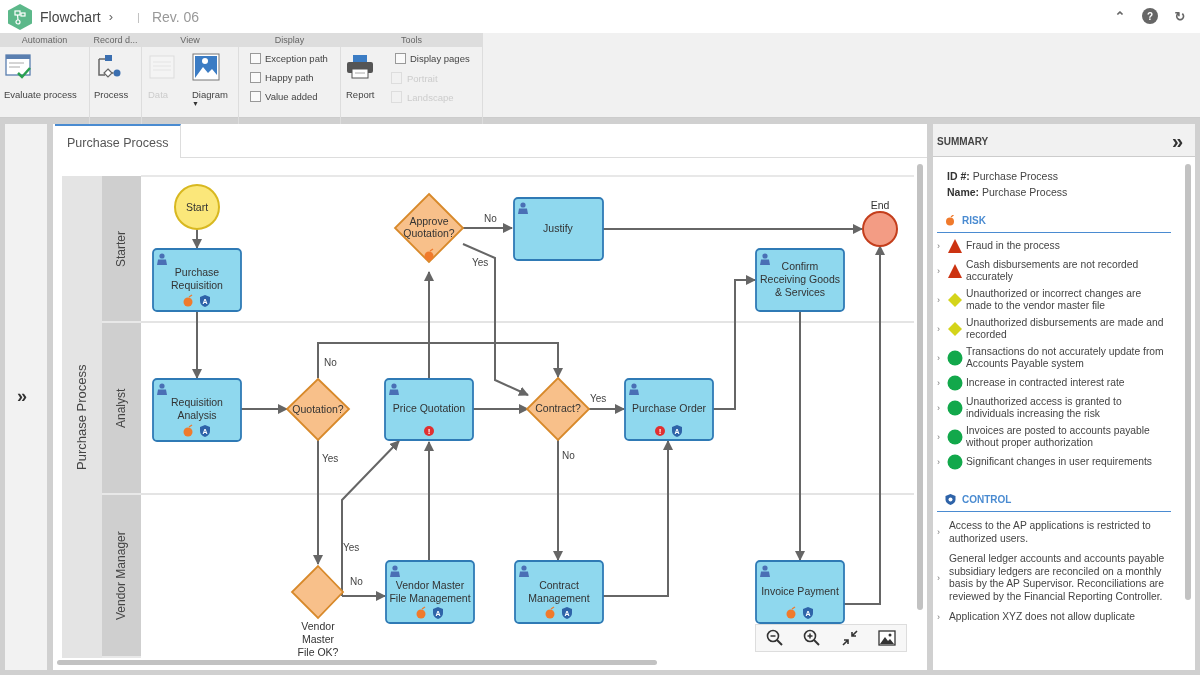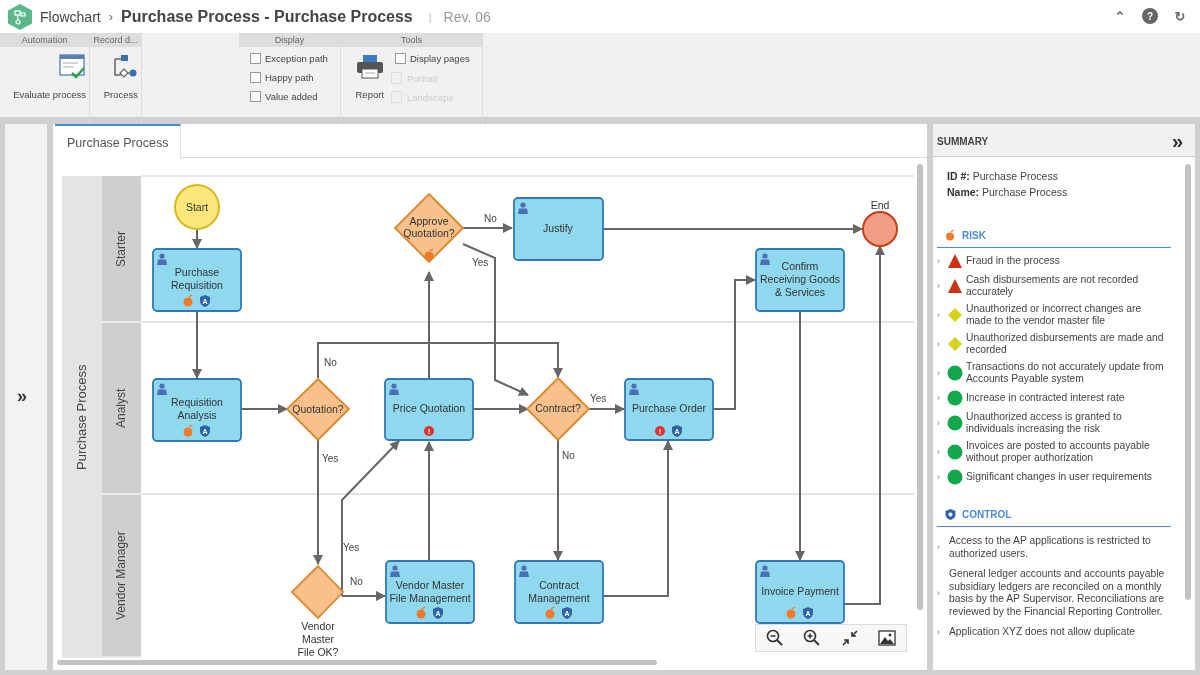--- a/index.html
+++ b/index.html
@@ -10,21 +10,21 @@
 .chev{font-size:13px;color:#666;margin:0 8px}
 .title{font-size:16px;font-weight:bold;color:#444}
 .sep{color:#bbb;margin:0 12px 0 16px;font-size:11px}
 .rev{font-size:14px;color:#999}
 .top-icons{position:absolute;right:12px;top:8px;display:flex;gap:14px}
 .top-icons span{width:16px;height:16px;display:flex;align-items:center;justify-content:center;color:#666;font-size:13px;font-weight:bold}
 .help{background:#666;color:#fff!important;border-radius:50%;font-size:10px!important}
 .ribbon{position:absolute;left:0;top:33px;width:1200px;height:85px;background:#f1f1f1;border-bottom:1px solid #ccc}
 .group{position:absolute;top:0;height:102px;border-right:1px solid #ddd}
 .ghead{height:14px;background:#ddd;font-size:9px;color:#666;text-align:center;line-height:14px}
-.rbtn{position:absolute;top:20px;text-align:right;font-size:9.5px;color:#444}
+.rbtn{position:absolute;top:20px;text-align:left;font-size:9.5px;color:#444}
 .rbtn .ic{width:28px;height:28px;margin:0 auto 6px}
 .dis{color:#ccc}
 .chk{position:absolute;font-size:9.5px;color:#444;display:flex;align-items:center}
 .chk .box{width:11px;height:11px;border:1px solid #999;background:#fafafa;margin-right:4px}
 .leftrail{position:absolute;left:5px;top:124px;width:42px;height:546px;background:#f2f2f2}
 .leftrail span{position:absolute;left:12px;top:262px;font-size:18px;color:#333;font-weight:bold}
 .canvas{position:absolute;left:53px;top:124px;width:874px;height:546px;background:#fff}
 .tab{position:absolute;left:2px;top:0;width:126px;height:34px;border-top:2px solid #4a8bd1;border-right:1px solid #ddd;font-size:12.5px;color:#555;padding:10px 0 0 12px;background:#fff}
 .tabline{position:absolute;left:128px;top:33px;width:746px;height:1px;background:#ddd}
 .pool{position:absolute;left:9px;top:52px;width:40px;height:482px;background:#e4e4e4}
@@ -35,21 +35,21 @@
 .hscroll{position:absolute;left:4px;top:536px;width:600px;height:5px;background:#c2c2c2;border-radius:3px}
 .zoombar{position:absolute;left:702px;top:500px;width:152px;height:28px;background:#f7f7f7;border:1px solid #ddd;display:flex;justify-content:space-around;align-items:center}
 .zoombar span{width:20px;height:20px;display:flex;align-items:center;justify-content:center}
 svg.flow{position:absolute;left:0;top:0}
 .summary{position:absolute;left:933px;top:124px;width:262px;height:546px;background:#fff}
 .shead{height:33px;background:#f1f1f1;border-bottom:1px solid #ccc;font-size:10px;font-weight:bold;color:#444;padding:12px 0 0 4px;position:relative}
 .shead .dbl{position:absolute;right:12px;top:6px;font-size:20px;color:#333}
 .sbody{position:absolute;left:0;top:34px;width:252px;height:512px;overflow:hidden;padding:10px 0 0 12px}
 .kv{font-size:10.5px;color:#444;line-height:16px;margin-left:2px}
 .kv b{color:#333}
-.sec{font-size:10px;font-weight:bold;color:#4a8bd1;margin-top:24px;padding:6px 0 6px 0;border-bottom:1px solid #4a8bd1;width:234px;display:flex;align-items:center;margin-left:-8px;padding-left:8px}
+.sec{font-size:10px;font-weight:bold;color:#4a8bd1;margin-top:9px;padding:6px 0 6px 0;border-bottom:1px solid #4a8bd1;width:234px;display:flex;align-items:center;margin-left:-8px;padding-left:8px}
 .sec .sic{width:11px;height:11px;margin-right:6px}
 .ritem{display:flex;align-items:center;font-size:10.3px;color:#444;line-height:12px;margin:5px 0 0 -8px}
 .ritem .ar{width:10px;font-size:9px;color:#777}
 .ritem .mk{width:16px;height:16px;margin-right:3px;flex-shrink:0}
 .ritem .tx{width:200px}
 .citem{display:flex;align-items:center;font-size:10.3px;color:#444;line-height:12.5px;margin:8px 0 0 -8px}
 .citem .ar{width:12px;font-size:9px;color:#777}
 .citem .tx{width:222px}
 .sscroll{position:absolute;left:252px;top:40px;width:6px;height:436px;background:#c2c2c2;border-radius:3px}
 </style>
@@ -59,21 +59,20 @@
 <div class="topbar">
   <svg class="logo" viewBox="0 0 24 26">
     <polygon points="12,0 24,6.5 24,19.5 12,26 0,19.5 0,6.5" fill="#5cb88a"></polygon>
     <rect x="7" y="7" width="5" height="4" fill="none" stroke="#fff" stroke-width="1.2"></rect>
     <rect x="13" y="9" width="4" height="3" fill="none" stroke="#fff" stroke-width="1.2"></rect>
     <circle cx="10" cy="18" r="2" fill="none" stroke="#fff" stroke-width="1.2"></circle>
     <line x1="9.5" y1="11" x2="10" y2="16" stroke="#fff" stroke-width="1.2"></line>
   </svg>
   <span class="crumb">Flowchart</span>
   <span class="chev">›</span>
-  <span class="title">Purchase Process - Purchase Process</span>
   <span class="sep">|</span>
   <span class="rev">Rev. 06</span>
   <div class="top-icons">
     <span>⌃</span>
     <span class="help">?</span>
     <span>↻</span>
   </div>
 </div>
 
 <div class="ribbon">
@@ -95,20 +94,42 @@
     <div class="rbtn" style="left:4px;width:44px">
       <svg class="ic" viewBox="0 0 28 28">
         <rect x="11" y="2" width="7" height="6" fill="#3b6fb0"></rect>
         <path d="M5 6 L5 22 L11 22" fill="none" stroke="#666" stroke-width="1.5"></path>
         <path d="M11 6 L5 6" stroke="#666" stroke-width="1.5"></path>
         <polygon points="14,16 18,20 14,24 10,20" fill="#fff" stroke="#666" stroke-width="1.2"></polygon>
         <circle cx="23" cy="20" r="3.5" fill="#3b6fb0"></circle>
         <line x1="18" y1="20" x2="19.5" y2="20" stroke="#666" stroke-width="1.5"></line>
       </svg>
       <div>Process</div>
+    </div>
+  </div>
+  <div class="group" style="left:142px;width:97px">
+    <div class="ghead">View</div>
+    <div class="rbtn dis" style="left:6px;width:36px">
+      <svg class="ic" viewBox="0 0 28 28">
+        <rect x="2" y="3" width="24" height="22" fill="#f4f4f4" stroke="#ddd"></rect>
+        <line x1="5" y1="9" x2="23" y2="9" stroke="#e4e4e4"></line>
+          <line x1="5" y1="13" x2="23" y2="13" stroke="#e4e4e4"></line>
+          <line x1="5" y1="17" x2="23" y2="17" stroke="#e4e4e4"></line>
+      </svg>
+      <div>Data</div>
+    </div>
+    <div class="rbtn" style="left:50px;width:42px">
+      <svg class="ic" viewBox="0 0 28 28">
+        <rect x="1" y="1" width="26" height="26" fill="#fff" stroke="#777"></rect>
+        <rect x="3" y="3" width="22" height="22" fill="#3b7cc4"></rect>
+        <path d="M3 25 L11 14 L16 20 L20 16 L25 22 L25 25 Z" fill="#fff"></path>
+        <circle cx="13" cy="8" r="3" fill="#fff"></circle>
+      </svg>
+      <div>Diagram</div>
+      <div style="font-size:7px;color:#333">▼</div>
     </div>
   </div>
   <div class="group" style="left:239px;width:102px">
     <div class="ghead">Display</div>
     <div class="chk" style="left:11px;top:20px">
         <span class="box"></span>
         <span>Exception path</span>
       </div>
     <div class="chk" style="left:11px;top:39px">
         <span class="box"></span>

